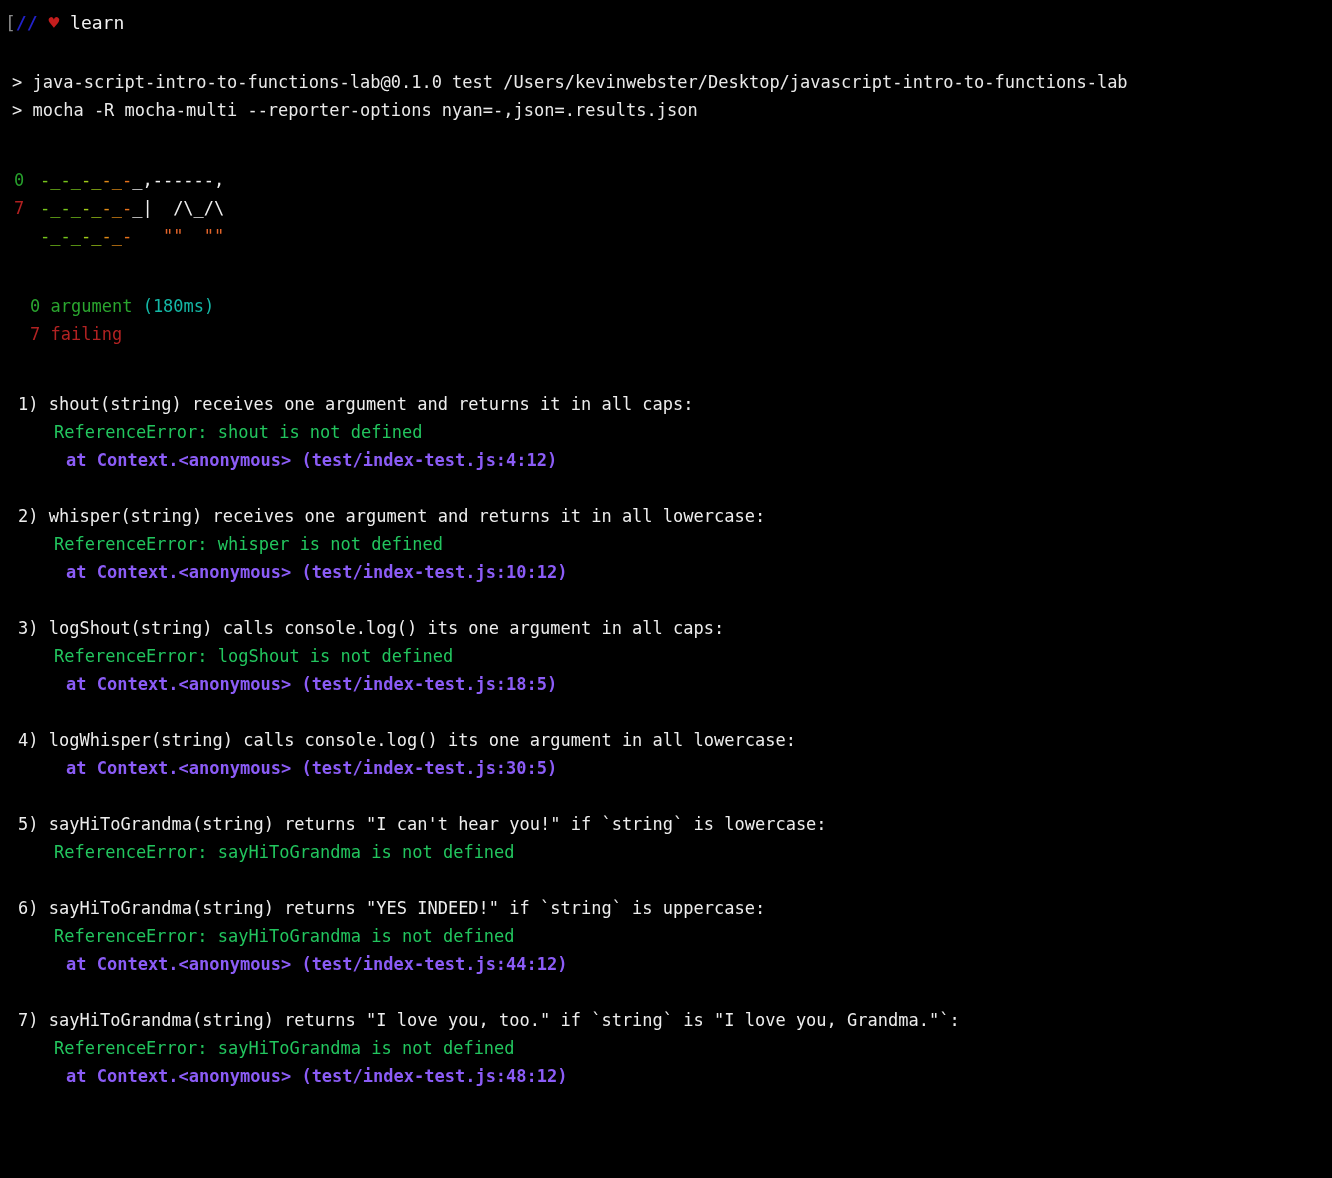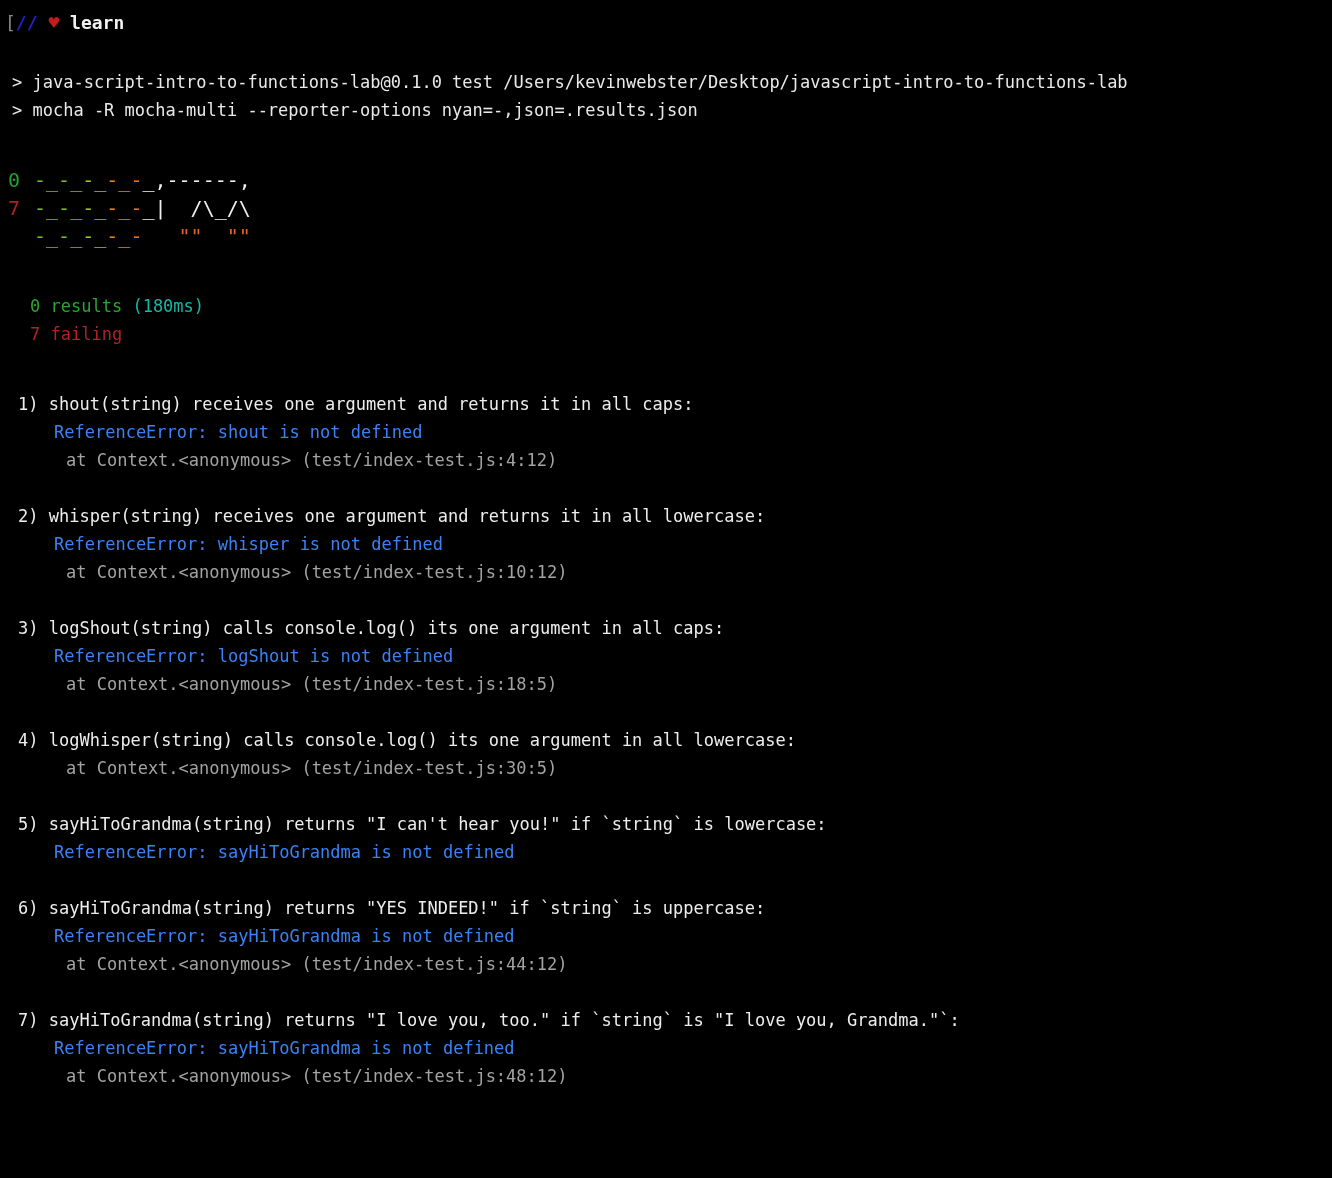--- a/index.html
+++ b/index.html
@@ -37,32 +37,32 @@
   .logo-line {
     padding-left: 5px;
     white-space: pre;
     height: 34px;
     line-height: 34px;
     font-size: 18px;
   }
   .logo-bracket { color: #8a8a8a; }
   .logo-slashes { color: #2222cc; font-weight: bold; }
   .logo-heart   { color: #c41d1d; }
-  .logo-word    { color: #f2f2f2; font-weight: bold; }
+  .logo-word    { color: #f2f2f2; }
 
   
   .cmd { padding-left: 12px; color: #e9e9e9; }
 
   
   .nyan {
-    padding-left: 8px;
+    padding-left: 14px;
     white-space: pre;
     line-height: 28px;
     height: 28px;
-    font-size: 20px;
+    font-size: 17px;
   }
   .cnt { display: inline-block; width: 26px; }
   .cnt-pass { color: #27a02c; }
   .cnt-fail { color: #b02020; }
   .cnt-pend { color: #29b5cc; }
 
   .rb-a { color: #76c41b; }   
   .rb-b { color: #9fcb18; }   
   .rb-d { color: #e08a16; }   
   .rb-e { color: #e8711a; }   
@@ -78,27 +78,28 @@
   
   .failures { padding-left: 12px; }
   .fail-block { margin-bottom: 0; }
   .fail-title {
     white-space: pre;
     color: #ededed;
     padding-left: 6px;
   }
   .fail-err {
     white-space: pre;
-    color: #3b82f6;
+    color: #22c55e;
     padding-left: 42px;
   }
   .fail-stack {
     white-space: pre;
-    color: #a3a3a3;
+    color: #8b5cf6;
     padding-left: 54px;
+    font-weight: bold;
   }
 </style>
 </head>
 <body>
 
 <div class="terminal">
 
   <div class="logo-line"><span class="logo-bracket">[</span><span class="logo-slashes">//</span><span class="logo-word"> </span><span class="logo-heart">♥</span><span class="logo-word"> </span><span class="logo-word">learn</span></div>
 
   <div class="blank"></div>
@@ -116,21 +117,21 @@
     <div class="nyan"><span class="cnt cnt-fail">7</span><span class="rb-a">-_</span><span class="rb-a">-_</span><span class="rb-b">-_</span><span class="rb-d">-_</span><span class="rb-e">-</span><span class="cat">_|  /\_/\</span></div>
 
 
     <div class="nyan"><span class="cnt"> </span><span class="rb-a">-_</span><span class="rb-a">-_</span><span class="rb-b">-_</span><span class="rb-d">-_</span><span class="rb-e">-</span><span class="paw">   ""  ""</span></div>
 
   </div>
 
   <div class="blank"></div>
   <div class="blank-sm"></div>
 
-  <div class="line summary"><span class="sum-pass">0</span><span class="sum-pass"> </span><span class="sum-pass">results</span><span> </span><span class="sum-ms">(180ms)</span></div>
+  <div class="line summary"><span class="sum-pass">0</span><span class="sum-pass"> </span><span class="sum-pass">argument</span><span> </span><span class="sum-ms">(180ms)</span></div>
 
   <div class="line summary"><span class="sum-fail">7</span><span class="sum-fail"> </span><span class="sum-fail">failing</span></div>
 
   <div class="blank"></div>
   <div class="blank-sm"></div>
 
   <div class="failures">
 
     <div class="fail-block">
       <div class="fail-title"><span>1)</span><span> </span><span>shout(string) receives one argument and returns it in all caps:</span></div>

